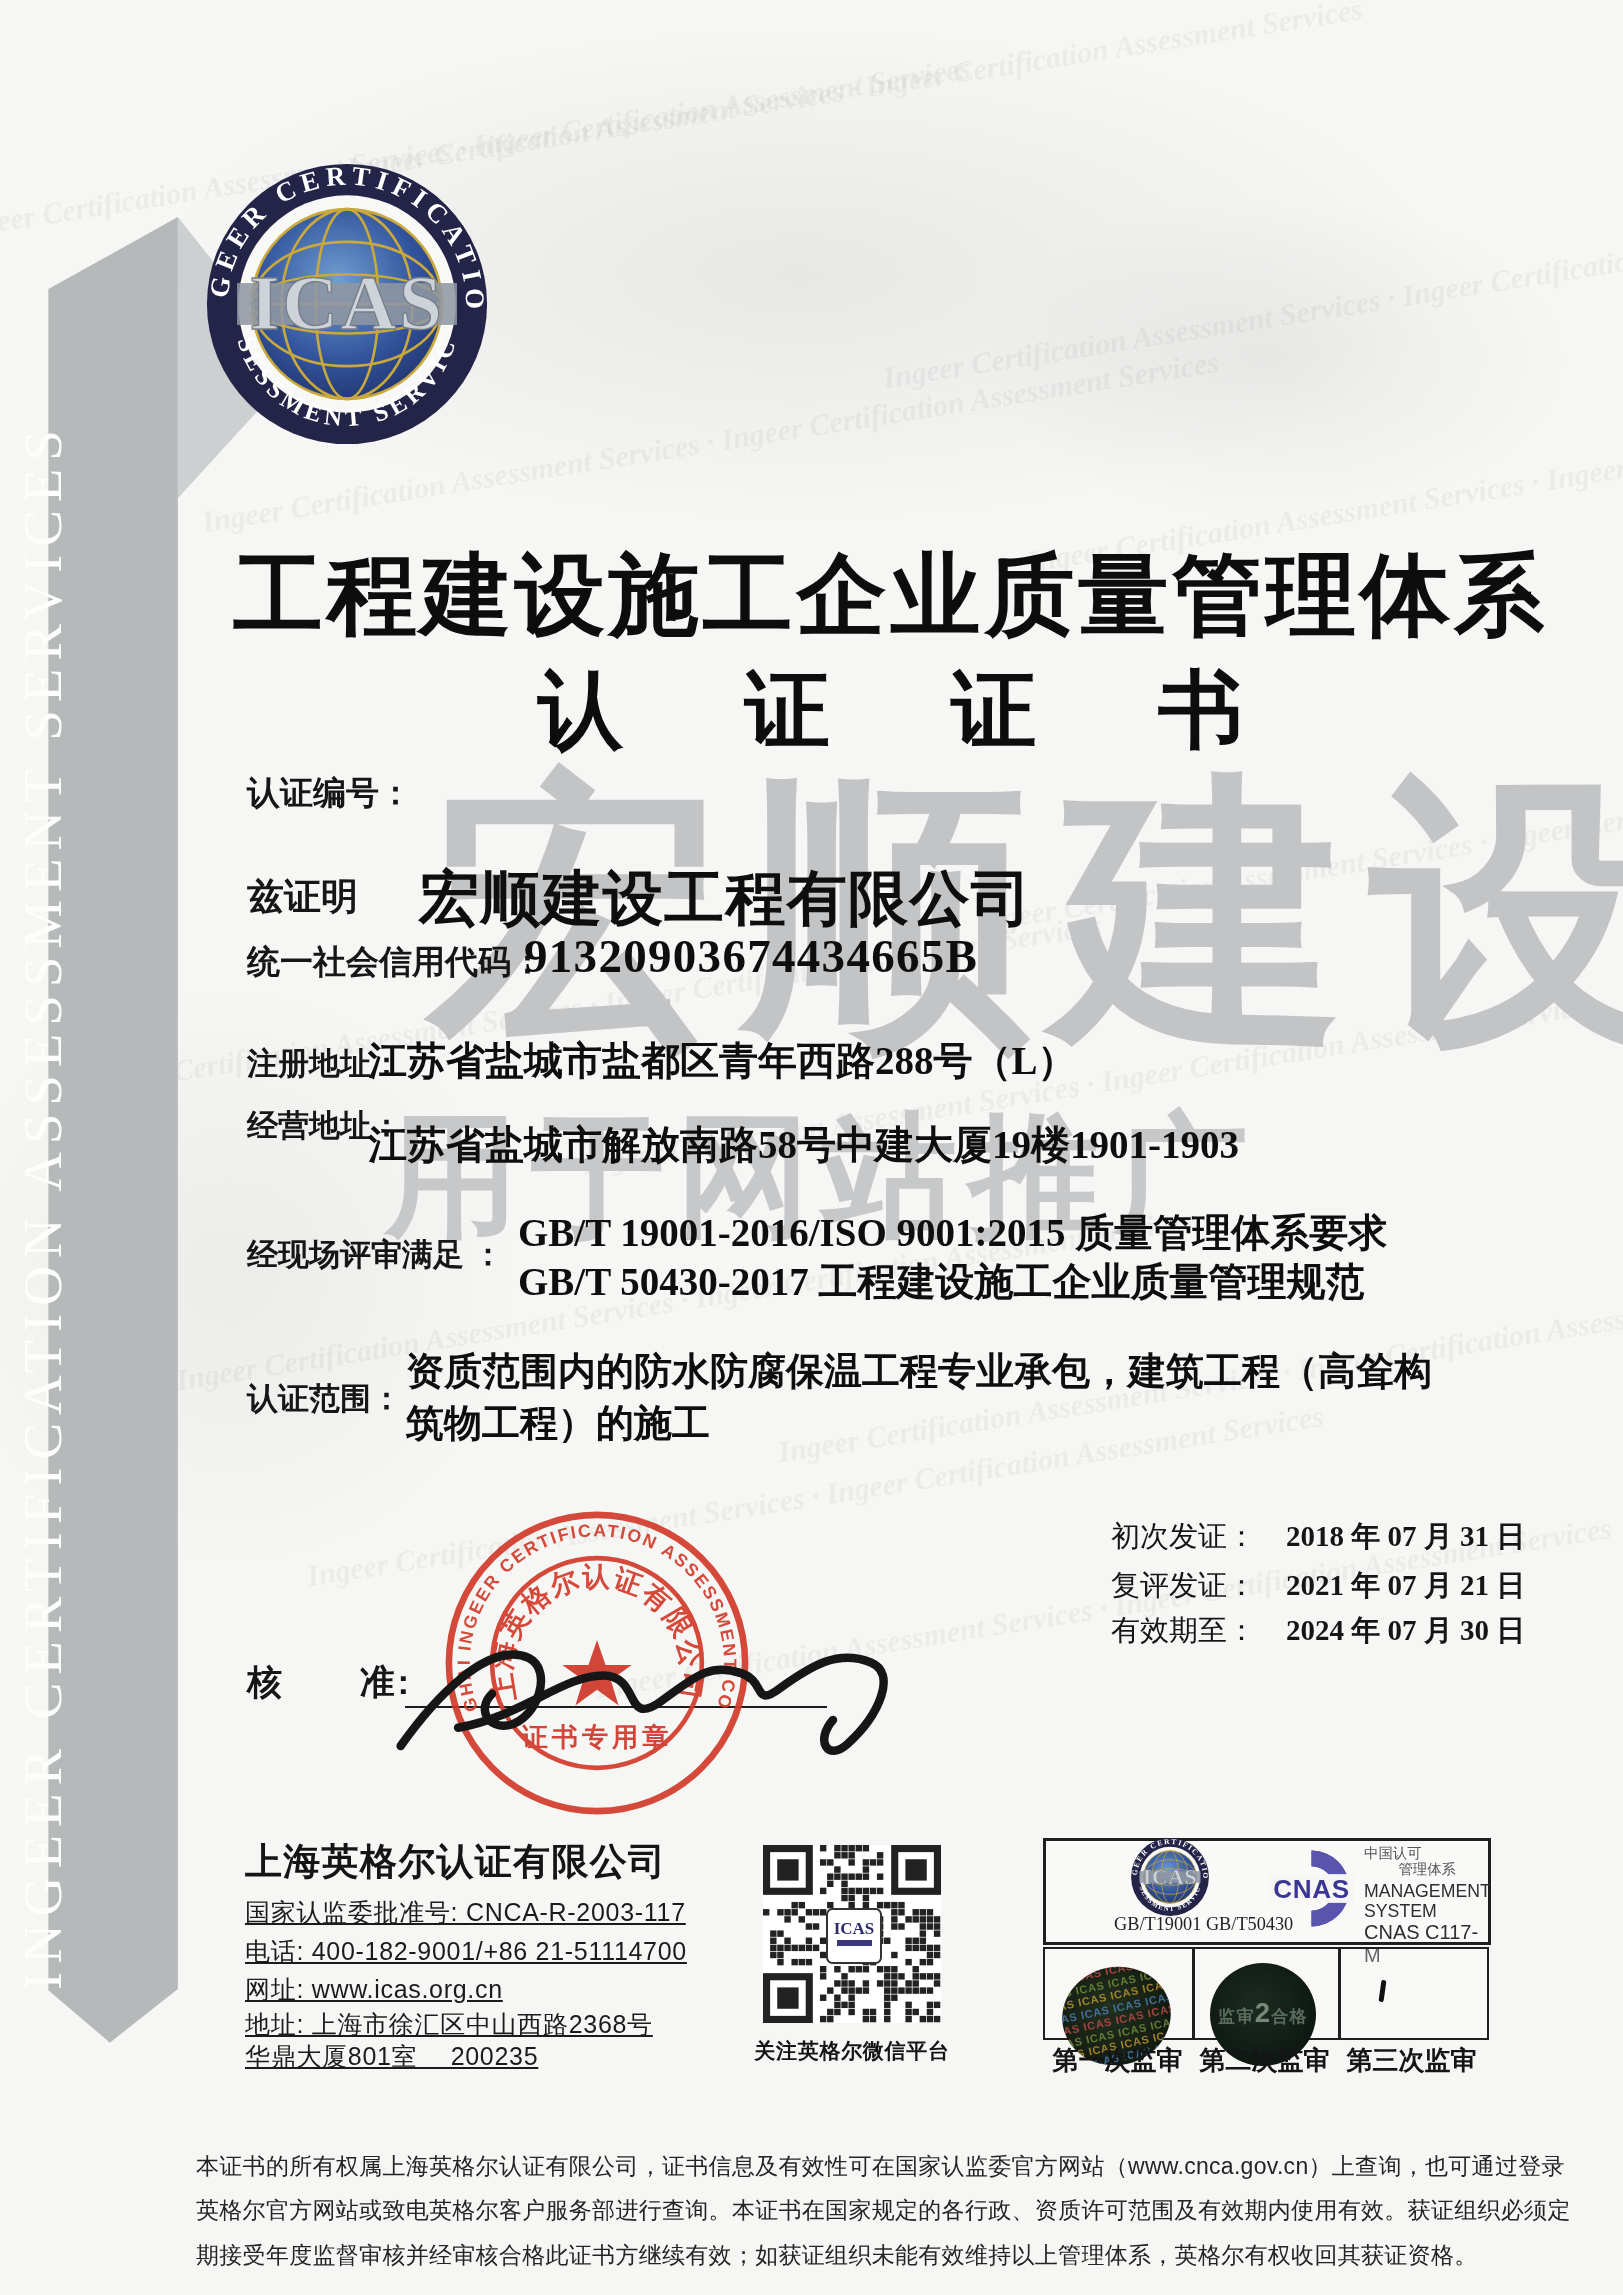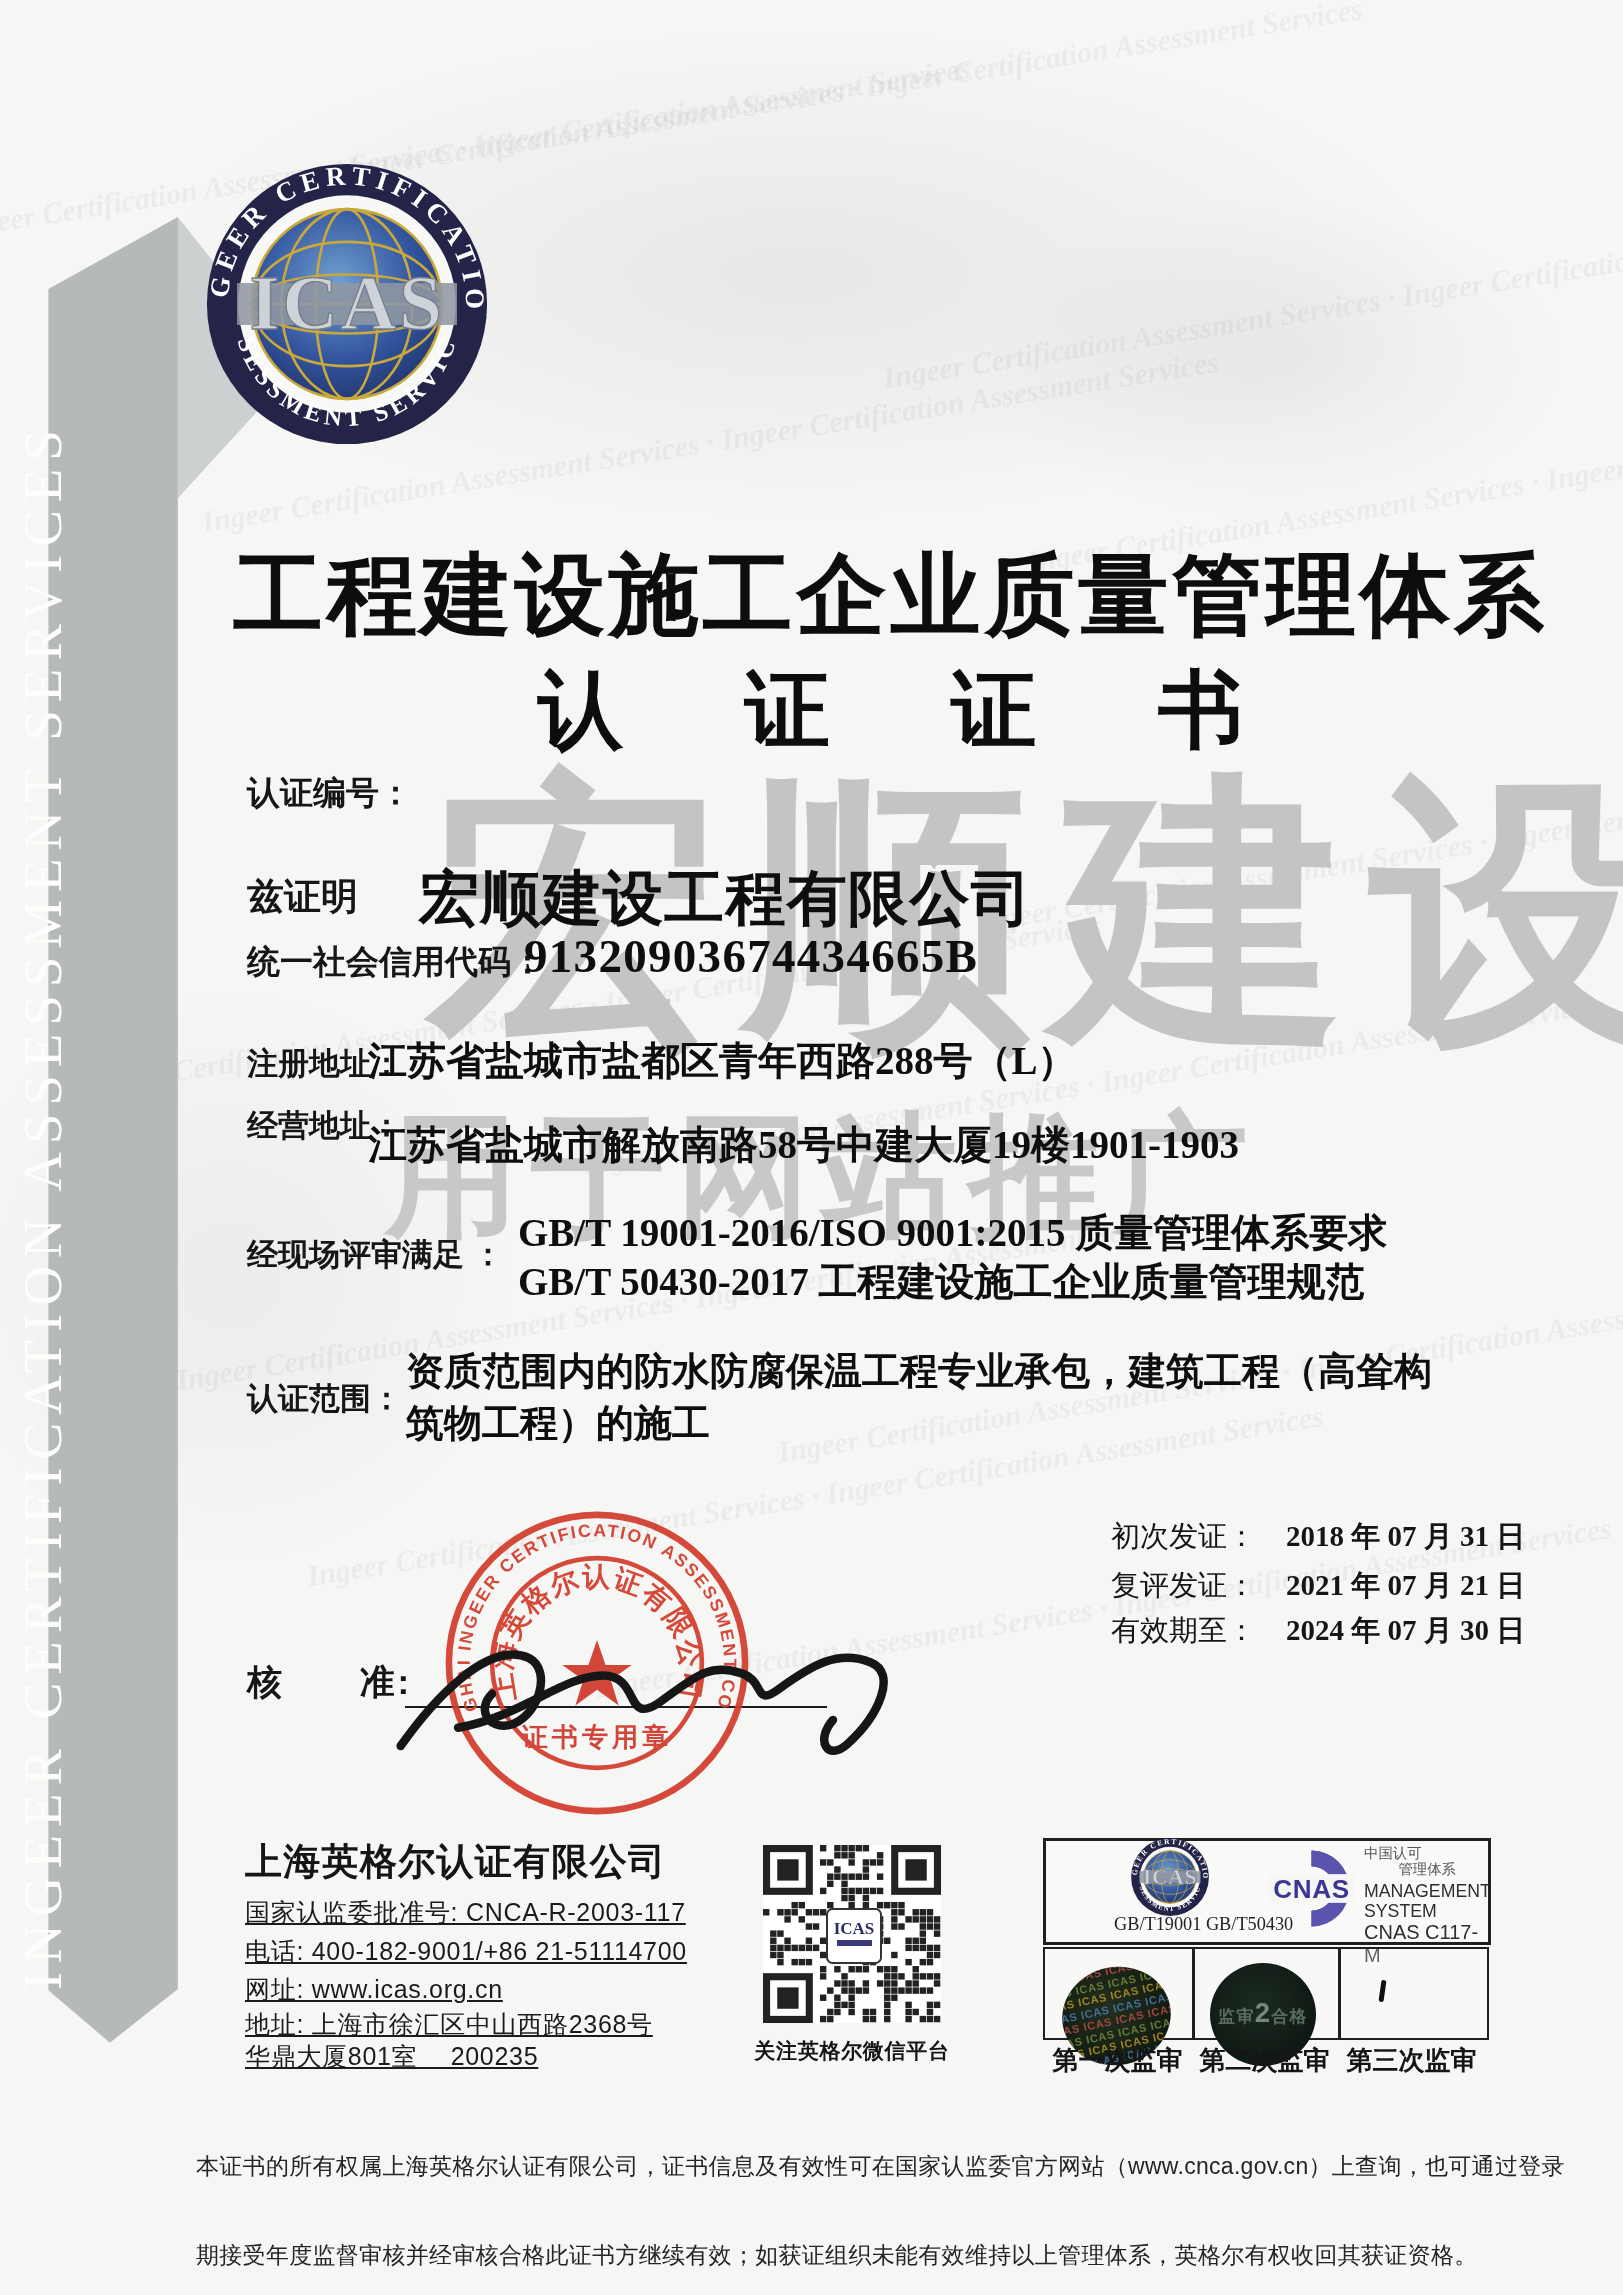--- a/index.html
+++ b/index.html
@@ -443,16 +443,17 @@
         <span>监审</span><b>2</b><span>合格</span>
       </div>
     </div>
     <div class="tick3"></div>
   </div>
   <div class="audit-label" style="left:1039px;">第一次监审</div>
   <div class="audit-label" style="left:1186px;">第二次监审</div>
   <div class="audit-label" style="left:1333px;">第三次监审</div>
 
   <div class="abs footer-line" style="top:2151px;">本证书的所有权属上海英格尔认证有限公司，证书信息及有效性可在国家认监委官方网站（www.cnca.gov.cn）上查询，也可通过登录</div>
+  <div class="abs footer-line" style="top:2195px;">英格尔官方网站或致电英格尔客户服务部进行查询。本证书在国家规定的各行政、资质许可范围及有效期内使用有效。获证组织必须定</div>
   <div class="abs footer-line" style="top:2240px;">期接受年度监督审核并经审核合格此证书方继续有效；如获证组织未能有效维持以上管理体系，英格尔有权收回其获证资格。</div>
 
 </div>
 
 
 </body></html>

